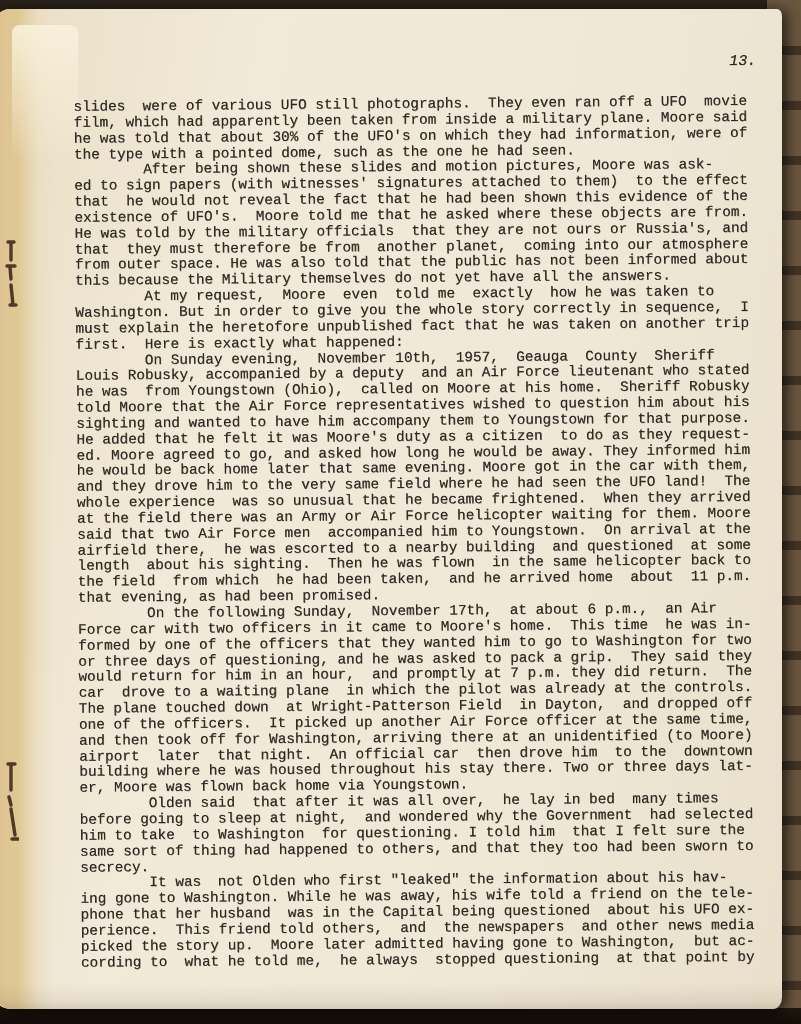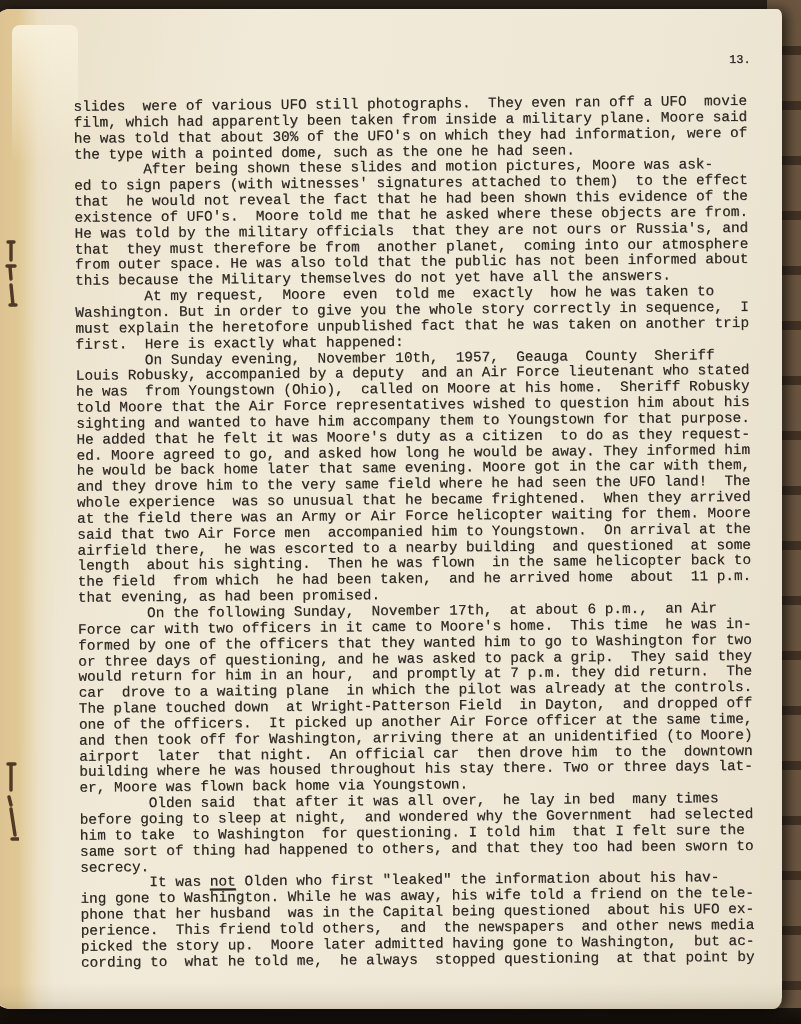--- a/index.html
+++ b/index.html
@@ -69,38 +69,39 @@
   .staple-2 { top: 752px; height: 84px; }
   .text-layer {
     position: absolute;
     inset: 0;
     transform: rotate(-0.5deg);
     transform-origin: 50% 50%;
   }
   .page-number {
     position: absolute;
     left: 737px; top: 47px;
-    font-size: 12px;
+    font-size: 15px;
     color: var(--ink);
     text-shadow: 0.3px 0.3px 0.4px rgba(45,40,34,0.6);
+    font-style: italic;
   }
   .doc-text {
     position: absolute;
     left: 81px; top: 88px;
     font-size: 14.4px;
     line-height: 15.85px;
     color: var(--ink);
     white-space: pre;
     text-shadow: 0.35px 0.35px 0.35px rgba(45,40,34,0.55);
   }
   .doc-text .line { height: 15.85px; }
   .doc-text .uline {
-    text-decoration: underline;
     text-underline-offset: 2.5px;
     text-decoration-thickness: 1.5px;
+    margin-left: 8px;
   }
 </style>
 </head>
 <body>
 
 <div class="bg-right"></div>
 <div class="bg-bottom"></div>
 
 <div class="paper">
   <div class="binding"></div>

